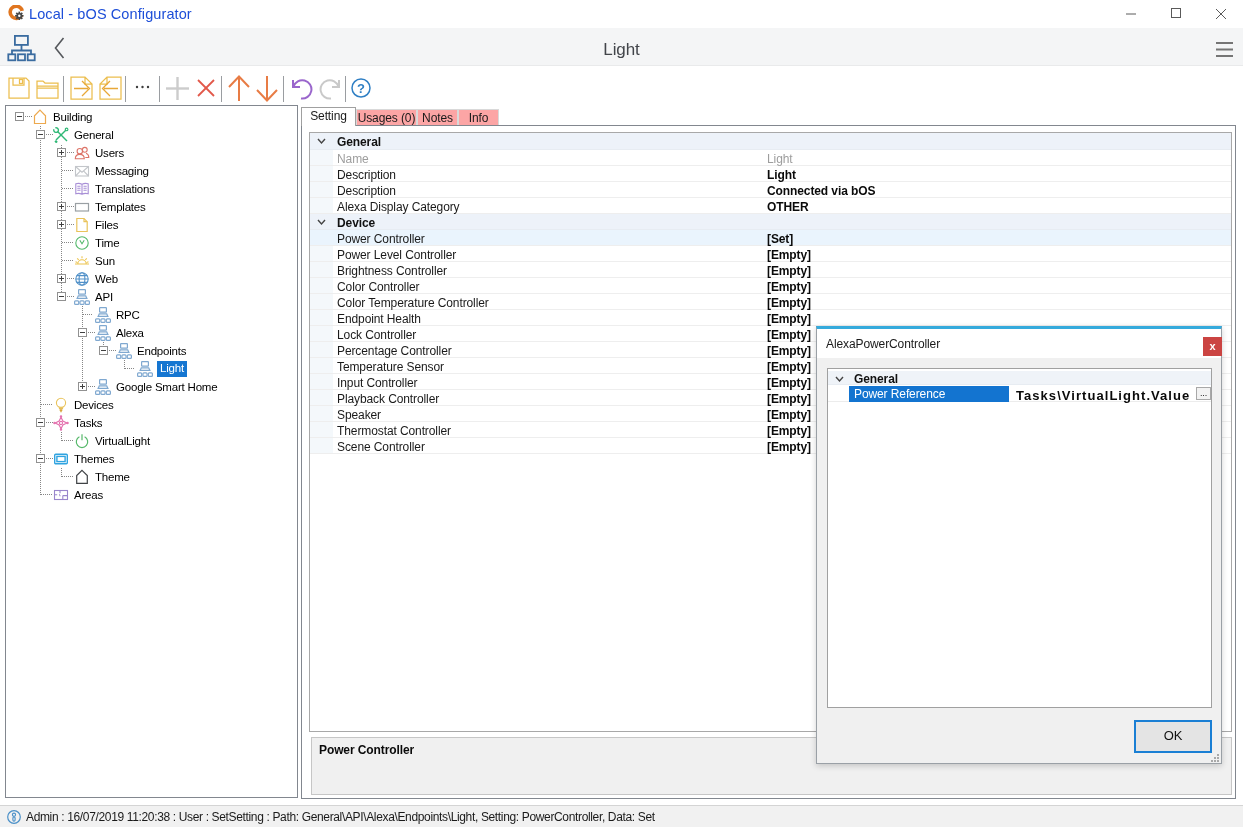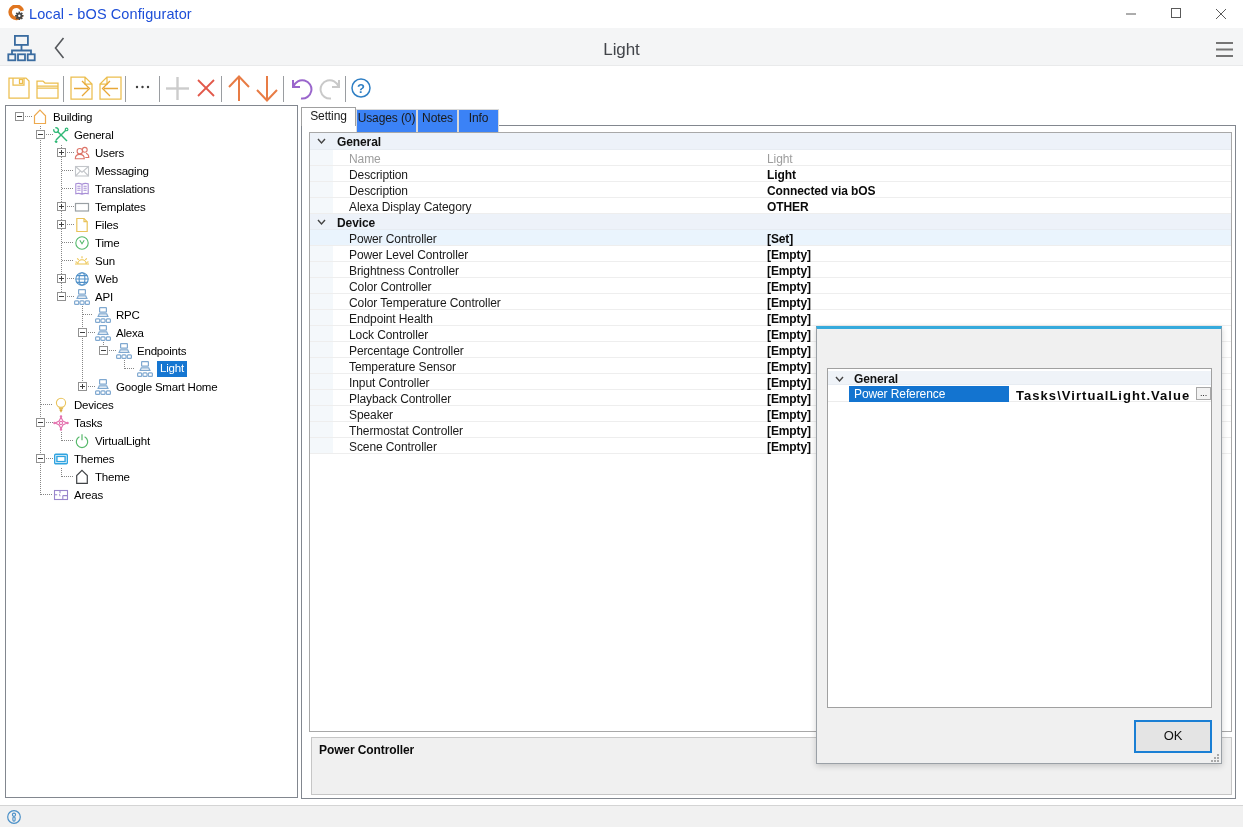--- a/index.html
+++ b/index.html
@@ -14,25 +14,25 @@
 #treepanel{position:absolute;left:5px;top:105px;width:293px;height:693px;background:#fff;border:1px solid #82878f}
 .trow{position:absolute;height:18px;font-size:12px;color:#000;white-space:nowrap;z-index:2}
 .tlabel{position:absolute;top:2.5px;line-height:13px;font-size:11.5px;letter-spacing:-0.2px}
 .ebox{position:absolute;width:9px;height:9px;top:4px;background:#fff;border:1px solid #919191}
 .ebox i{position:absolute;left:1px;top:3px;width:5px;height:1px;background:#404040}
 .ebox b{position:absolute;left:3px;top:1px;width:1px;height:5px;background:#404040}
 .vline{position:absolute;width:1px;z-index:1;background-image:repeating-linear-gradient(to bottom,#868686 0 1px,transparent 1px 2px)}
 .hline{position:absolute;height:1px;background-image:repeating-linear-gradient(to right,#868686 0 1px,transparent 1px 2px)}
 .ticon{position:absolute;top:1px;width:16px;height:16px}
 #rightpanel{position:absolute;left:301px;top:125px;width:935px;height:674px;background:#fff;border:1px solid #82878f}
-.tab{position:absolute;top:109px;height:24px;font-size:12px;color:#1a1a1a;background:#3b82f6;border:1px solid #d9d9d9;border-bottom:none;text-align:center;line-height:17px}
+.tab{position:absolute;top:109px;height:16px;font-size:12px;color:#1a1a1a;background:#fca5a5;border:1px solid #d9d9d9;border-bottom:none;text-align:center;line-height:17px}
 #tab-settings{top:107px;height:19px;background:#fff;border:1px solid #a0a0a0;border-bottom:none;z-index:3}
 #setbox{position:absolute;left:309px;top:132px;width:923px;height:600px;background:#fff;border:1px solid #a8a8a8}
 .srow{position:absolute;left:310px;width:921px;height:16px;font-size:12px}
-.srow .lab{position:absolute;left:39px;top:2px;color:#1a1a1a}
+.srow .lab{position:absolute;left:27px;top:2px;color:#1a1a1a}
 .srow .val{position:absolute;left:457px;top:2px;font-weight:bold;color:#0a0a0a}
 .ghead{background:#edf2f9;font-weight:bold;border-bottom:1px solid #e7ecf2}
 .ghead .lab{left:27px;color:#111}
 .chev{position:absolute;left:7px;top:4px;width:9px;height:8px}
 .rline{border-bottom:1px solid #eeeeee}
 #descbox{position:absolute;left:311px;top:737px;width:921px;height:58px;background:#f0f0f0;border:1px solid #c6c6c6}
 #statusbar{position:absolute;left:0;top:805px;width:1243px;height:22px;background:#f1f1f1;border-top:1px solid #d4d4d4;font-size:12px;color:#1a1a1a}
 #dialog{position:absolute;left:816px;top:326px;width:406px;height:438px;background:#f0f0f0;border:1px solid #9aa0a6;border-top:3px solid #35aadc;box-shadow:0 2px 6px rgba(0,0,0,.18);z-index:10}
 #dlgtitle{position:absolute;left:0;top:0;width:100%;height:29px;background:#fff}
 #dlgbox{position:absolute;left:10px;top:39px;width:385px;height:340px;background:#fff;border:1px solid #a0a0a0}
@@ -568,20 +568,24 @@
     <div class="srow rline" style="top:438px;">
       <span class="lab" style="">Scene Controller</span>
       <span class="val" style="">[Empty]</span>
     </div>
   </div>
 <div id="descbox">
     <div style="position:absolute;left:7px;top:5px;font-size:12px;font-weight:bold;color:#0a0a0a">Power Controller</div>
   </div>
 
 <div id="dialog">
+  <div id="dlgtitle">
+    <div style="position:absolute;left:9px;top:8px;font-size:12px;color:#1a1a1a">AlexaPowerController</div>
+    <div style="position:absolute;left:386px;top:8px;width:19px;height:19px;background:#cb4442;color:#fff;font-size:11px;font-weight:bold;text-align:center;line-height:18px">x</div>
+  </div>
   <div id="dlgbox">
     <div style="position:absolute;left:0;top:2px;width:383px;height:14px;background:#eff3f8;border-bottom:1px solid #e7ecf2"></div>
     <svg class="chev" style="left:7px;top:6px" width="9" height="8" viewBox="0 0 9 8">
         <path d="M1 2 L4.5 6 L8 2" fill="none" stroke="#444" stroke-width="1.4"></path>
       </svg>
     <div style="position:absolute;left:26px;top:3px;font-size:12px;font-weight:bold;color:#111">General</div>
     <div style="position:absolute;left:0;top:32px;width:383px;height:1px;background:#ececec"></div>
     <div style="position:absolute;left:21px;top:17px;width:160px;height:16px;background:#1374d0;color:#fff;font-size:12px;padding:1px 0 0 5px">Power Reference</div>
     <div style="position:absolute;left:188px;top:19px;font-size:13px;font-weight:bold;color:#0a0a0a;letter-spacing:1.05px">Tasks\VirtualLight.Value</div>
     <div style="position:absolute;left:368px;top:18px;width:15px;height:13px;background:#f2f2f2;border:1px solid #a8a8a8;font-size:9px;text-align:center;line-height:10px;color:#111">...</div>
@@ -598,13 +602,14 @@
       </g>
   </svg>
 </div>
 
 <div id="statusbar">
   <svg class="abs" style="left:7px;top:4px" width="14" height="14" viewBox="0 0 14 14">
     <circle cx="7" cy="7" r="6.3" fill="none" stroke="#4a90c8" stroke-width="1.2"></circle>
     <circle cx="7" cy="4.7" r="1.6" fill="none" stroke="#4a90c8" stroke-width="1.1"></circle>
     <rect x="5.9" y="6.9" width="2.2" height="4.2" rx="1.1" fill="none" stroke="#4a90c8" stroke-width="1.1"></rect>
   </svg>
+  <div style="position:absolute;left:26px;top:4px;letter-spacing:-0.35px">Admin : 16/07/2019 11:20:38 : User : SetSetting : Path: General\API\Alexa\Endpoints\Light, Setting: PowerController, Data: Set</div>
 </div>
 
 </body></html>

